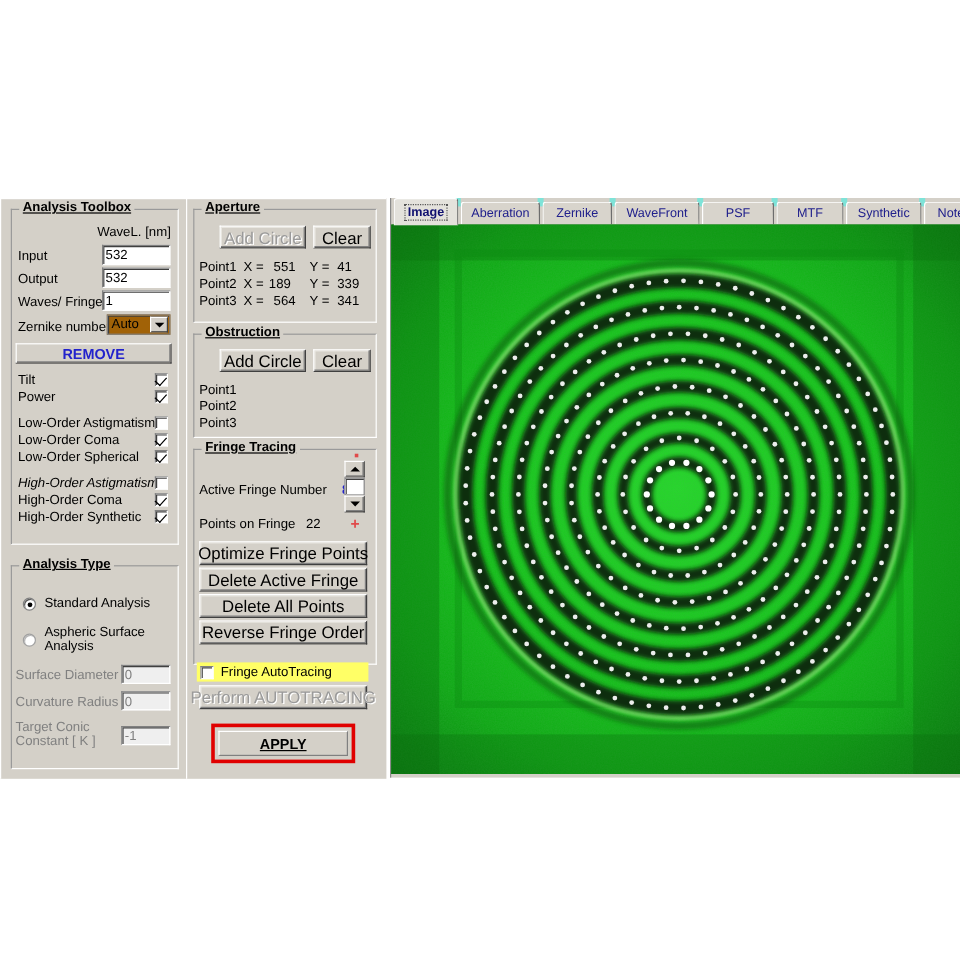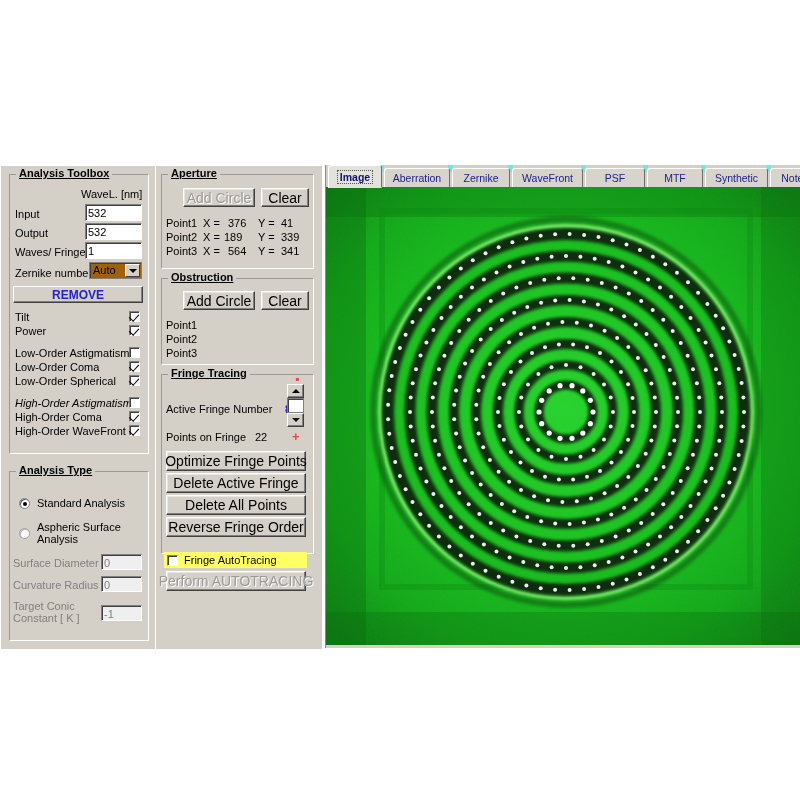--- a/index.html
+++ b/index.html
@@ -329,21 +329,21 @@
 
     <span class="lbl" style="left:14px; top:209px;">Low-Order  Spherical</span>
     <span class="cbox on" style="left:128px; top:209px;"></span>
 
     <span class="lbl" style="left:14px; top:231px;font-style:italic;">High-Order  Astigmatism</span>
     <span class="cbox" style="left:128px; top:231px;"></span>
 
     <span class="lbl" style="left:14px; top:245px;">High-Order  Coma</span>
     <span class="cbox on" style="left:128px; top:245px;"></span>
 
-    <span class="lbl" style="left:14px; top:259px;">High-Order  WaveFront</span>
+    <span class="lbl" style="left:14px; top:259px;">High-Order  Synthetic</span>
     <span class="cbox on" style="left:128px; top:259px;"></span>
 
     <div class="group" style="left:8px; top:305px; width:140px; height:170px;">
       <span class="group-title">Analysis Type</span>
     </div>
 
     <span class="radio on" style="left:18px; top:332px;"></span>
     <span class="lbl" style="left:36px; top:331px;">Standard  Analysis</span>
 
     <span class="radio dim" style="left:18px; top:362px;"></span>
@@ -369,21 +369,21 @@
 
     <div class="btn disabled" style="left:27px; top:22px; width:72px; height:19px;">
       <span>Add Circle</span>
     </div>
     <div class="btn" style="left:105px; top:22px; width:48px; height:19px;">
       <span>Clear</span>
     </div>
 
     <span class="lbl" style="left:10px; top:51px;">Point1</span>
     <span class="lbl" style="left:47px; top:51px;">X =</span>
-    <span class="lbl" style="left:72px; top:51px;">376</span>
+    <span class="lbl" style="left:72px; top:51px;">551</span>
     <span class="lbl" style="left:102px; top:51px;">Y =</span>
     <span class="lbl" style="left:125px; top:51px;">41</span>
 
     <span class="lbl" style="left:10px; top:65px;">Point2</span>
     <span class="lbl" style="left:47px; top:65px;">X =</span>
     <span class="lbl" style="left:68px; top:65px;">189</span>
     <span class="lbl" style="left:102px; top:65px;">Y =</span>
     <span class="lbl" style="left:125px; top:65px;">339</span>
 
     <span class="lbl" style="left:10px; top:79px;">Point3</span>
@@ -441,20 +441,25 @@
     </div>
 
     <div class="hl-yellow" style="left:8px; top:386px; width:143px; height:16px;"></div>
     <span class="cbox" style="left:11px; top:389px;"></span>
     <span class="lbl" style="left:28px; top:388px;">Fringe AutoTracing</span>
 
     <div class="btn disabled" style="left:10px; top:405px; width:140px; height:20px;">
       <span>Perform  AUTOTRACING</span>
     </div>
 
+    <div class="apply-wrap" style="left:20px; top:437px; width:120px; height:33px;">
+      <div class="apply-btn">
+        <span>APPLY</span>
+      </div>
+    </div>
   </div>
 
   <div class="imgpane" style="left:325px; top:0; width:475px; height:483px;">
 
     <div class="tabstrip">
       <span class="tab-gap" style="left:53px;"></span>
       <span class="tab-gap" style="left:122px;"></span>
       <span class="tab-gap" style="left:182px;"></span>
       <span class="tab-gap" style="left:255px;"></span>
       <span class="tab-gap" style="left:317px;"></span>

